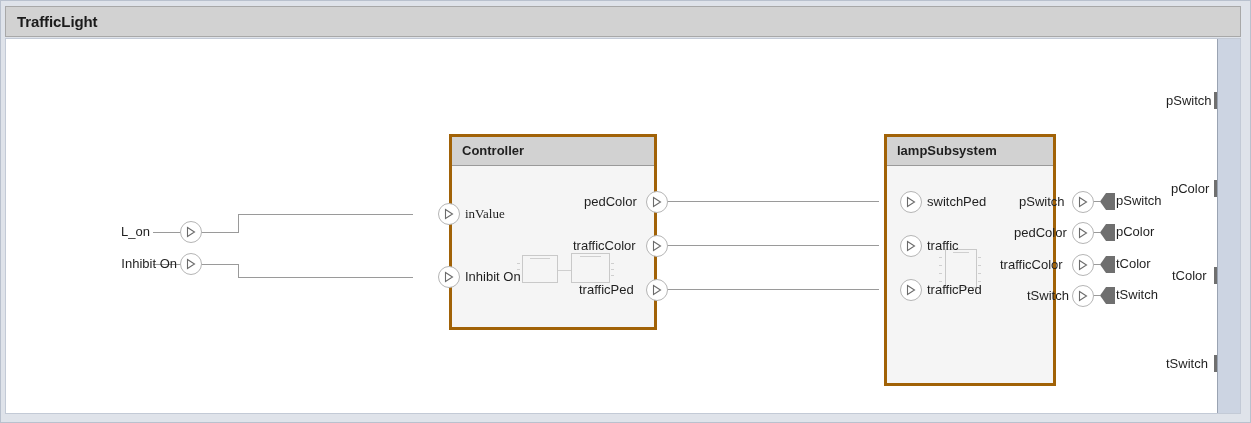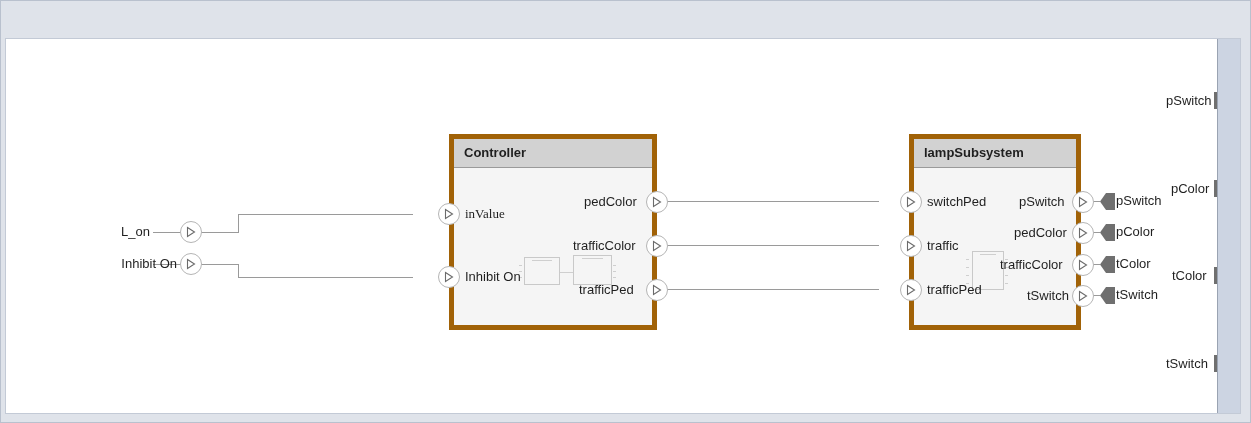--- a/index.html
+++ b/index.html
@@ -60,21 +60,21 @@
     width: 23px; height: 100%;
     background: #ccd4e2;
     border-left: 1px solid #9aa3b2;
     box-sizing: border-box;
   }
 
   
   .block {
     position: absolute;
     background: #f5f5f5;
-    border: 5px solid #a16207;
+    border: 3px solid #a16207;
     box-sizing: border-box;
   }
   .block-header {
     position: absolute;
     left: 0; top: 0;
     width: 100%;
     height: 29px;
     background: #d2d2d2;
     border-bottom: 1px solid #9a9a9a;
     box-sizing: border-box;
@@ -153,20 +153,23 @@
     background: #cfcfcf;
   }
   .mini-wire.h { height: 1px; }
 </style>
 </head>
 <body>
 
 <div class="app">
   <div class="frame-border"></div>
 
+  <div class="titlebar">
+    <span class="titlebar-label">TrafficLight</span>
+  </div>
 
   <div class="canvas">
 
     <div class="wire h" style="left:147px; top:193px; width:85px;"></div>
     <div class="wire v" style="left:232px; top:175px; height:19px;"></div>
     <div class="wire h" style="left:232px; top:175px; width:175px;"></div>
 
     <div class="wire h" style="left:147px; top:225px; width:85px;"></div>
     <div class="wire v" style="left:232px; top:225px; height:14px;"></div>
     <div class="wire h" style="left:232px; top:238px; width:175px;"></div>
@@ -243,21 +246,21 @@
     </div>
     <span class="port-label" style="left:567px; top:199px;">trafficColor</span>
 
     <div class="port" style="left:640px; top:240px;">
       <svg width="12" height="12" viewBox="0 0 12 12">
         <path d="M2.5 1.5 L9.5 6 L2.5 10.5 Z" fill="none" stroke="#6b6b6b" stroke-width="1.1"></path>
       </svg>
     </div>
     <span class="port-label" style="left:573px; top:243px;">trafficPed</span>
 
-    <div class="block" style="left:903px; top:95px; width:172px; height:196px;">
+    <div class="block" style="left:878px; top:95px; width:172px; height:252px;">
       <div class="block-header">
         <span class="block-title">lampSubsystem</span>
       </div>
 
       <div class="mini" style="left:58px; top:112px; width:32px; height:39px;">
         <div class="mini-cap"></div>
       </div>
       <div class="tick" style="left:52px; top:120px;"></div>
       <div class="tick" style="left:52px; top:128px;"></div>
       <div class="tick" style="left:52px; top:136px;"></div>

